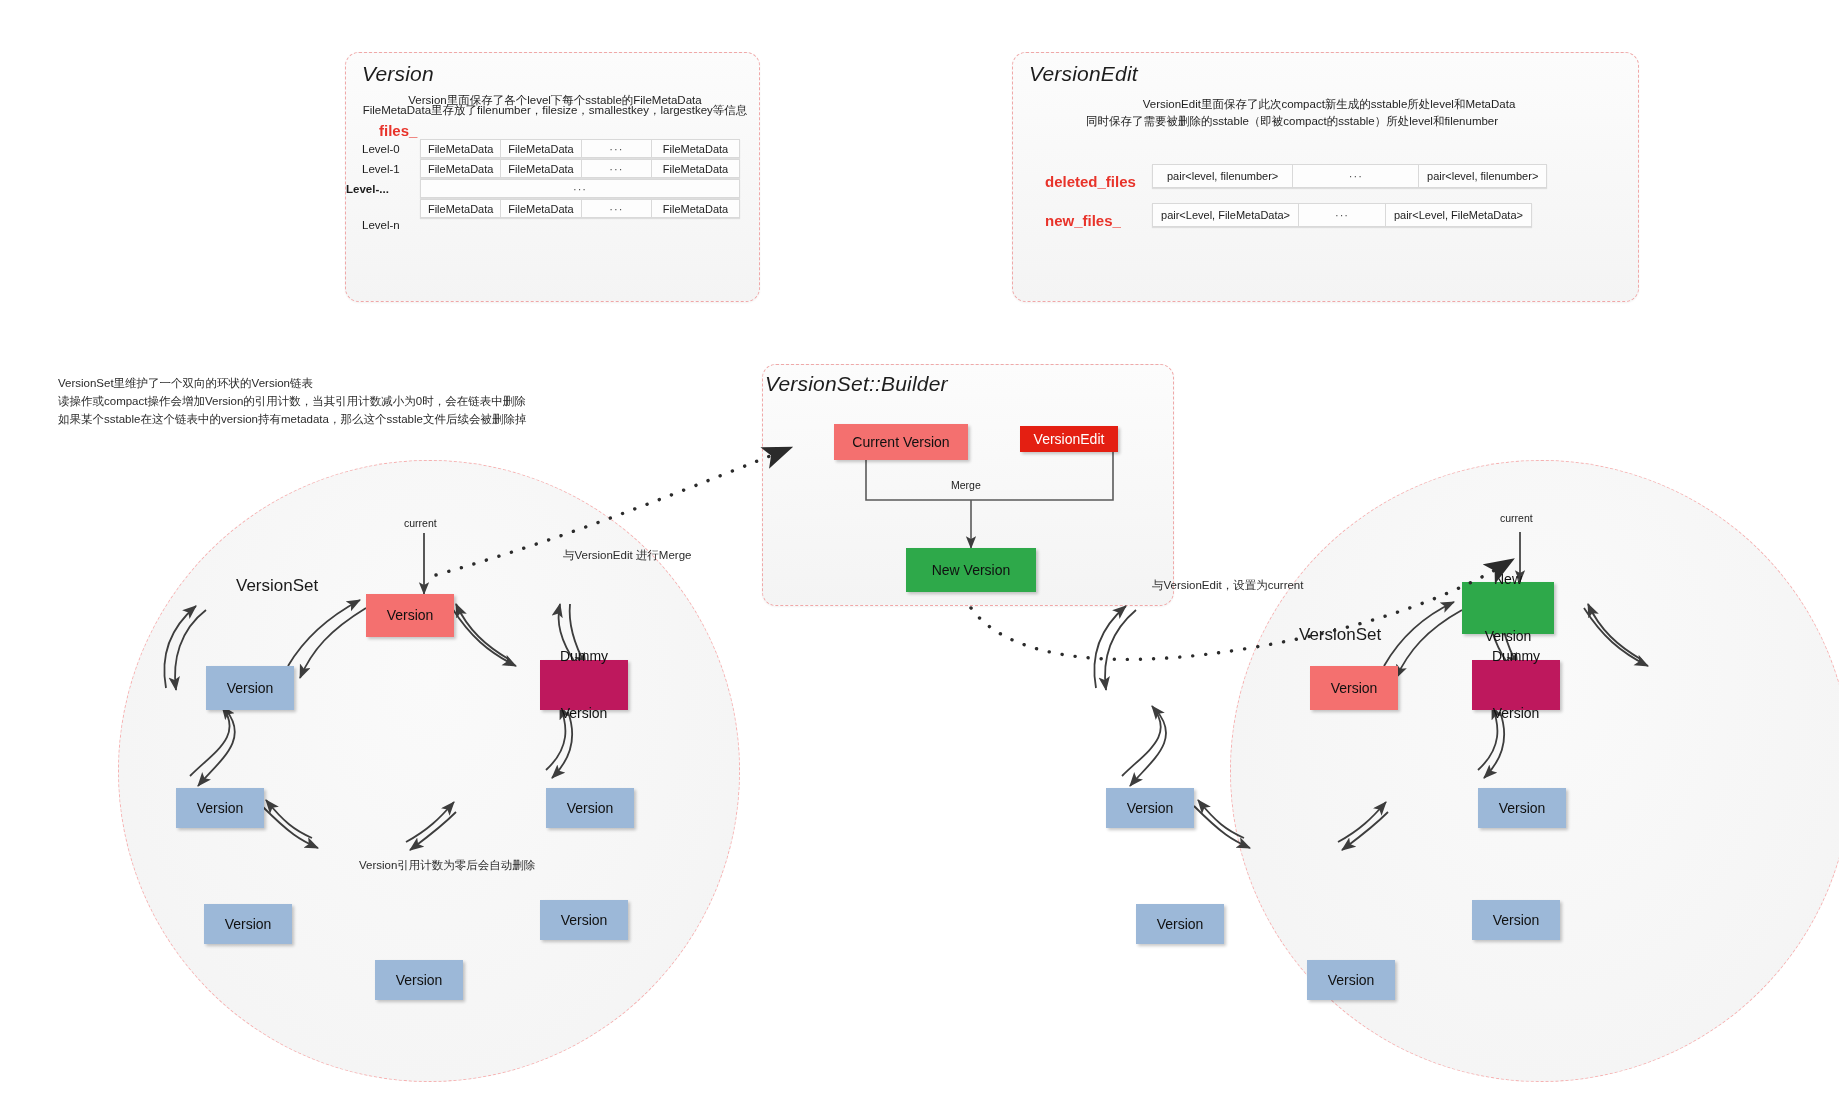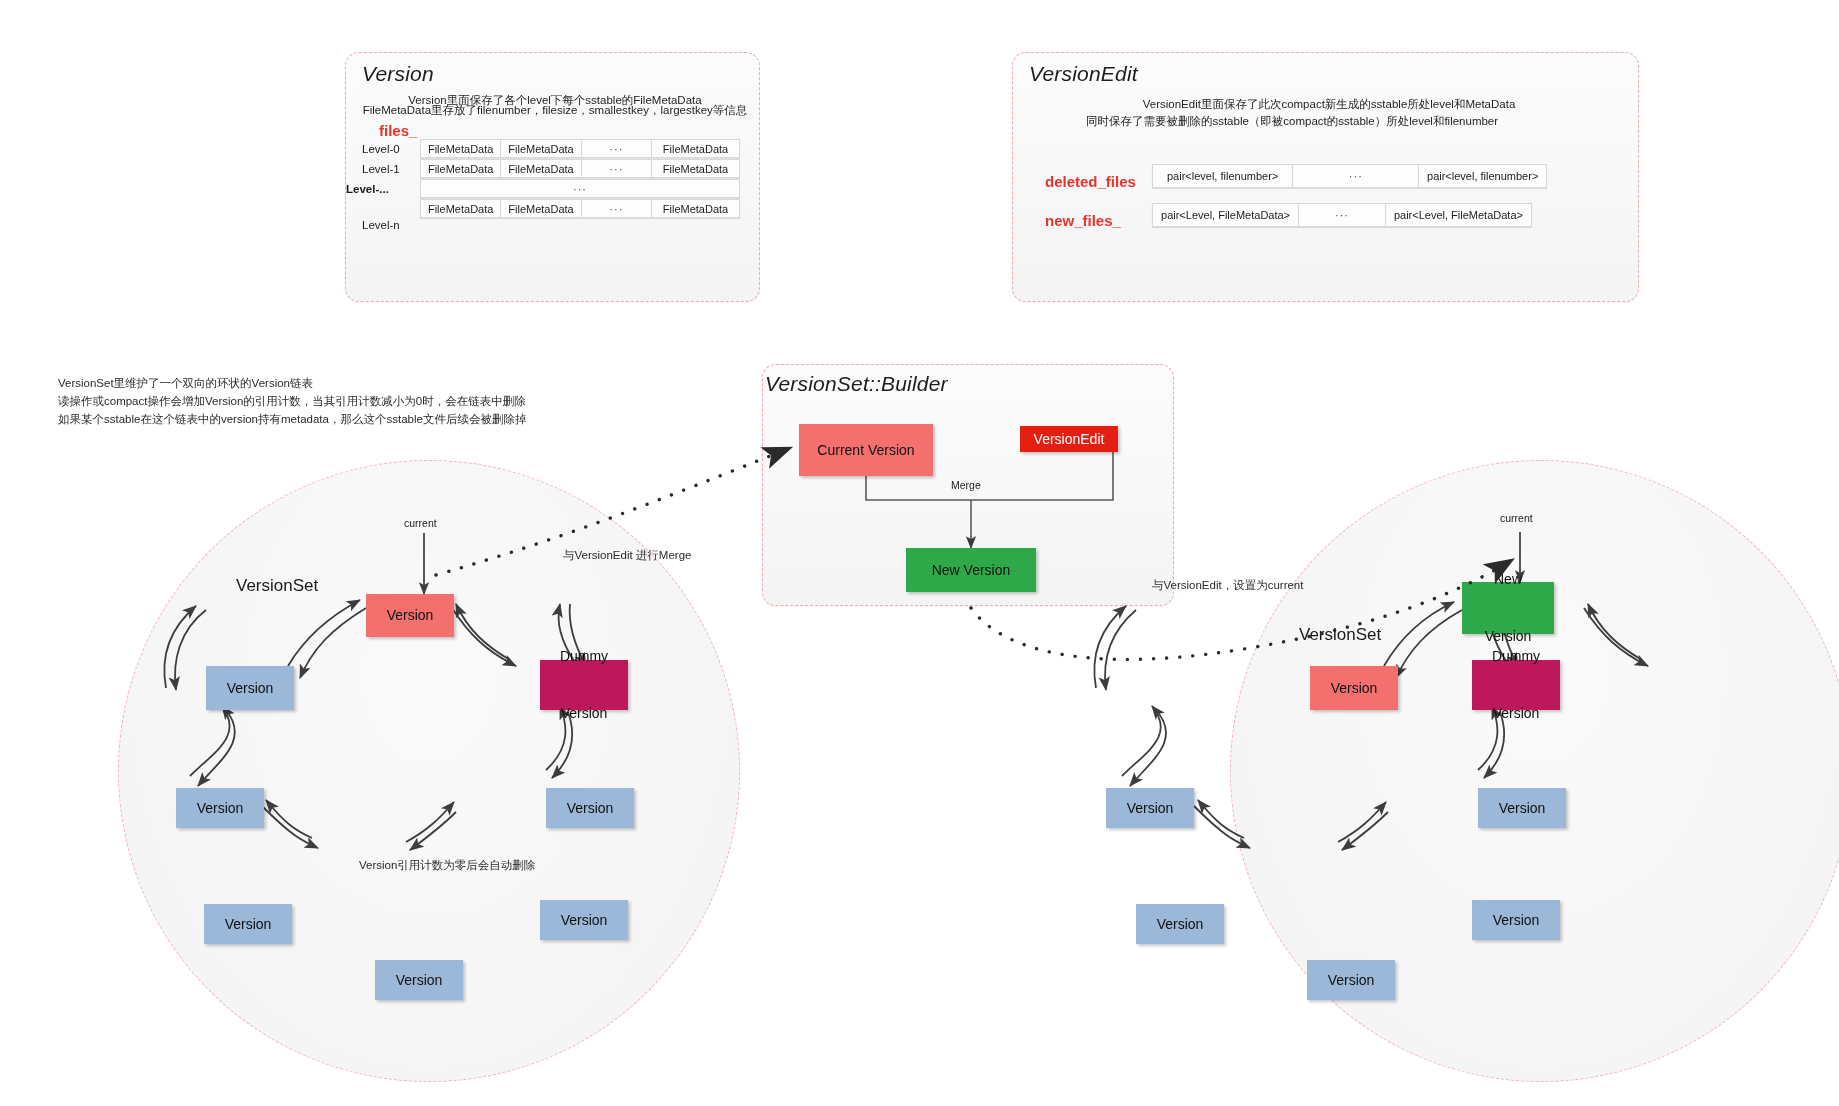--- a/index.html
+++ b/index.html
@@ -289,21 +289,21 @@
     <marker id="ah2" markerWidth="10" markerHeight="10" refX="8" refY="3.4" orient="auto">
       <path d="M0,0 L9,3.4 L0,6.8 L2,3.4 z" fill="#2b2b2b"></path>
     </marker>
   </defs>
    Builder Current Version  (与VersionEdit 进行Merge) --&gt;
   <path d="M 436,575 C 560,540 660,500 790,448" stroke="#2b2b2b" stroke-width="3.4" fill="none" stroke-linecap="round" stroke-dasharray="0.1 13" marker-end="url(#ah2)"></path>
    right set New Version (插入VersionSet，设置为current) --&gt;
   <path d="M 971,608 C 1010,662 1120,670 1250,648 C 1380,626 1460,592 1512,560" stroke="#2b2b2b" stroke-width="3.4" fill="none" stroke-linecap="round" stroke-dasharray="0.1 13" marker-end="url(#ah2)"></path>
 </svg>
 
-<div class="node salmon" style="left:799px;top:424px;width:134px;height:52px;">Current Version</div>
+<div class="node salmon" style="left:834px;top:424px;width:134px;height:36px;">Current Version</div>
 <div class="node red" style="left:1020px;top:426px;width:98px;height:26px;color:#ffffff;">VersionEdit</div>
 <div class="node green" style="left:906px;top:548px;width:130px;height:44px;">New Version</div>
 <div class="small-label" style="left:951px;top:479px;">Merge</div>
 
 <div class="set-title" style="left:236px;top:576px;">VersionSet</div>
 <div class="small-label" style="left:404px;top:517px;">current</div>
 <div class="caption" style="left:359px;top:858px;">Version引用计数为零后会自动删除</div>
 
 <div class="node salmon" style="left:366px;top:594px;width:88px;height:43px;">Version</div>
 

